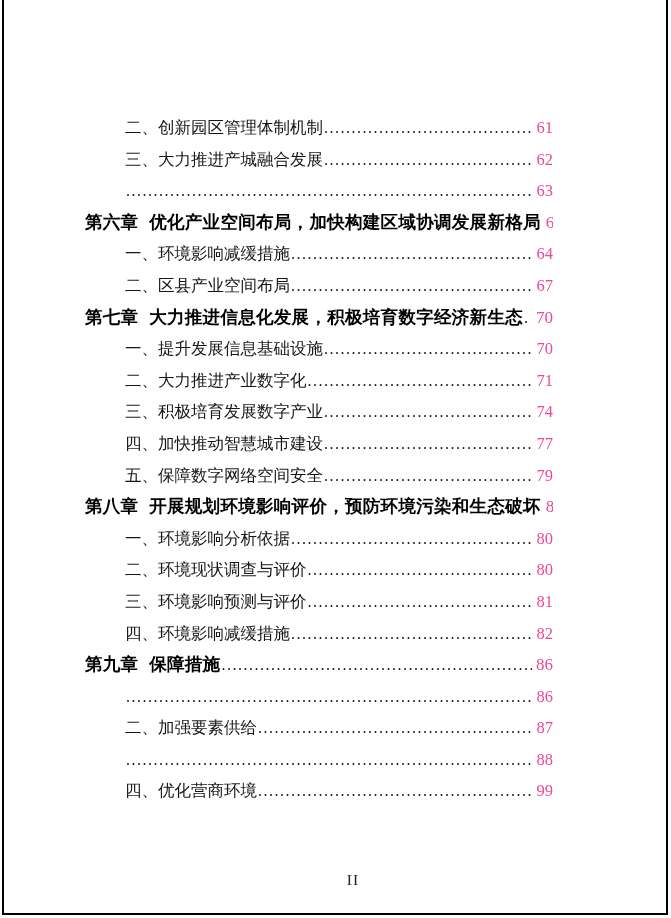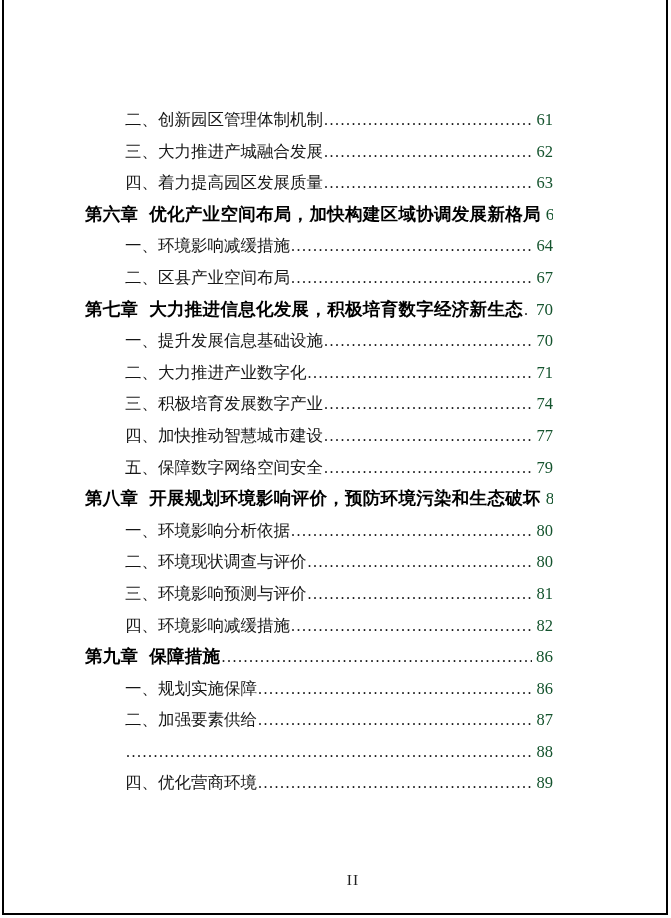--- a/index.html
+++ b/index.html
@@ -21,21 +21,21 @@
     left: 2px;
     right: 3px;
     top: -10px;
     bottom: 3px;
     border: 2px solid #000000;
     pointer-events: none;
   }
   .toc {
     position: absolute;
     left: 85px;
-    top: 104px;
+    top: 112px;
     width: 468px;
   }
   .row {
     display: flex;
     align-items: baseline;
     height: 31.6px;
     overflow: hidden;
   }
   .row > span { line-height: 31.6px; }
   .row.sub { padding-left: 40px; }
@@ -63,21 +63,21 @@
     font-family: "Liberation Serif", serif;
     font-size: 16px;
     letter-spacing: 1.5px;
     color: #1a1a1a;
     padding-left: 1px;
   }
   .pagenum {
     flex: 0 0 auto;
     font-family: "Liberation Serif", serif;
     font-size: 16.5px;
-    color: #14532d;
+    color: #ec4899;
     padding-left: 4px;
   }
   .chapter .pagenum {
     font-size: 17px;
   }
   .footer {
     position: absolute;
     left: 0;
     right: 0;
     top: 871px;
@@ -105,21 +105,20 @@
       <span class="pagenum">61</span>
     </div>
 
     <div class="row sub">
       <span class="label">三、大力推进产城融合发展</span>
       <span class="dots">........................................................................................................................</span>
       <span class="pagenum">62</span>
     </div>
 
     <div class="row sub">
-      <span class="label">四、着力提高园区发展质量</span>
       <span class="dots">........................................................................................................................</span>
       <span class="pagenum">63</span>
     </div>
 
     <div class="row chapter">
       <span class="label">第六章 优化产业空间布局，加快构建区域协调发展新格局</span>
       <span class="dots"></span>
       <span class="pagenum">64</span>
     </div>
 
@@ -201,40 +200,39 @@
       <span class="pagenum">82</span>
     </div>
 
     <div class="row chapter">
       <span class="label">第九章 保障措施</span>
       <span class="dots">........................................................................................................................</span>
       <span class="pagenum">86</span>
     </div>
 
     <div class="row sub">
-      <span class="label">一、规划实施保障</span>
       <span class="dots">........................................................................................................................</span>
       <span class="pagenum">86</span>
     </div>
 
     <div class="row sub">
       <span class="label">二、加强要素供给</span>
       <span class="dots">........................................................................................................................</span>
       <span class="pagenum">87</span>
     </div>
 
     <div class="row sub">
       <span class="dots">........................................................................................................................</span>
       <span class="pagenum">88</span>
     </div>
 
     <div class="row sub">
       <span class="label">四、优化营商环境</span>
       <span class="dots">........................................................................................................................</span>
-      <span class="pagenum">89</span>
+      <span class="pagenum">99</span>
     </div>
 
   </div>
 
   <div class="footer">
     <span class="pno">II</span>
   </div>
 </div>
 
 </body></html>

